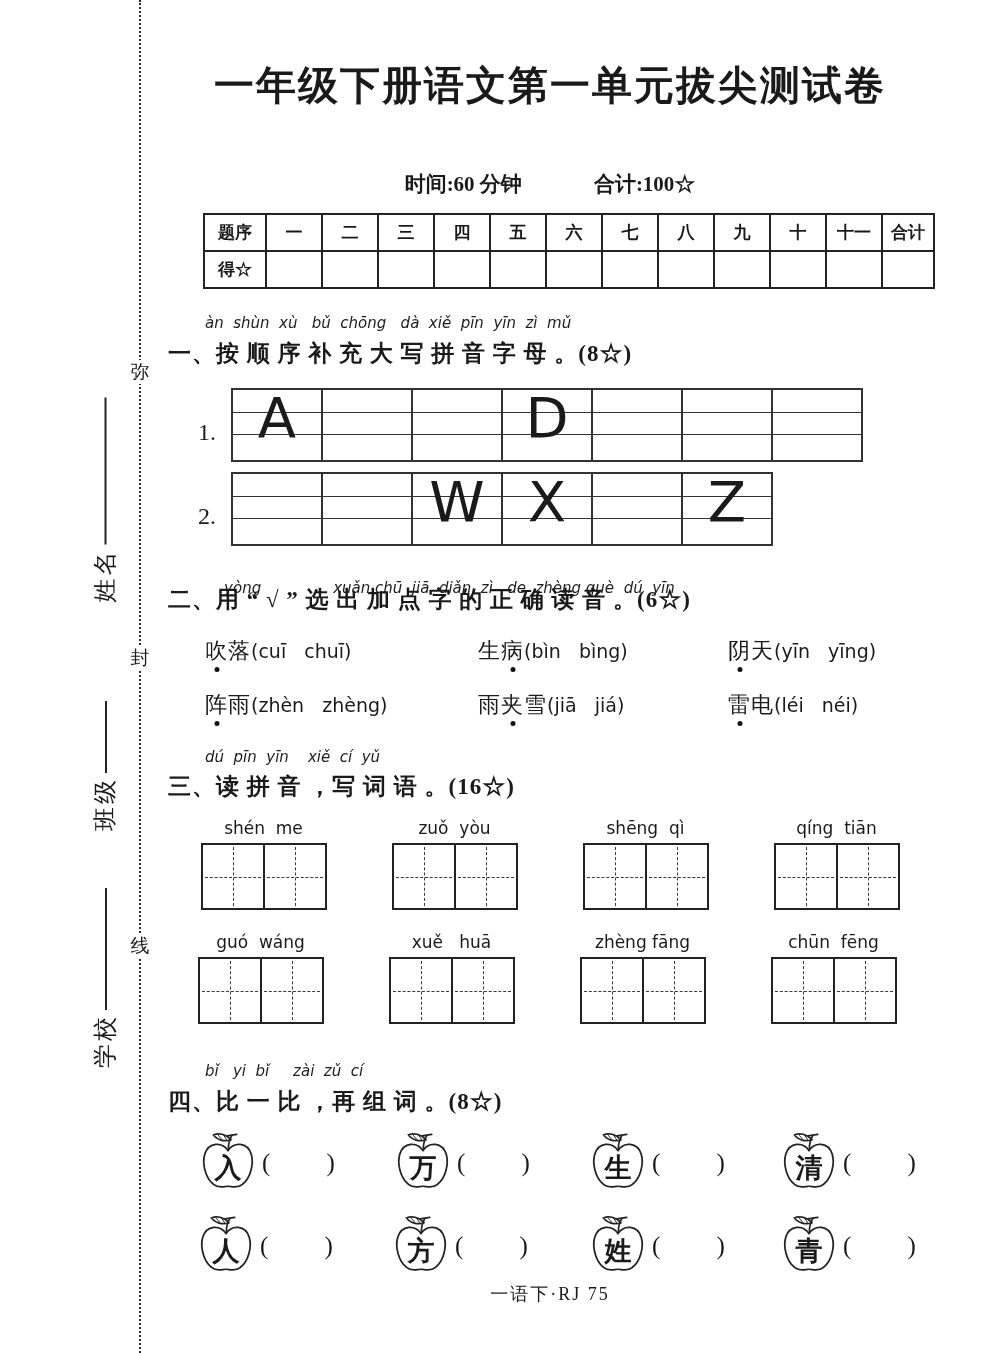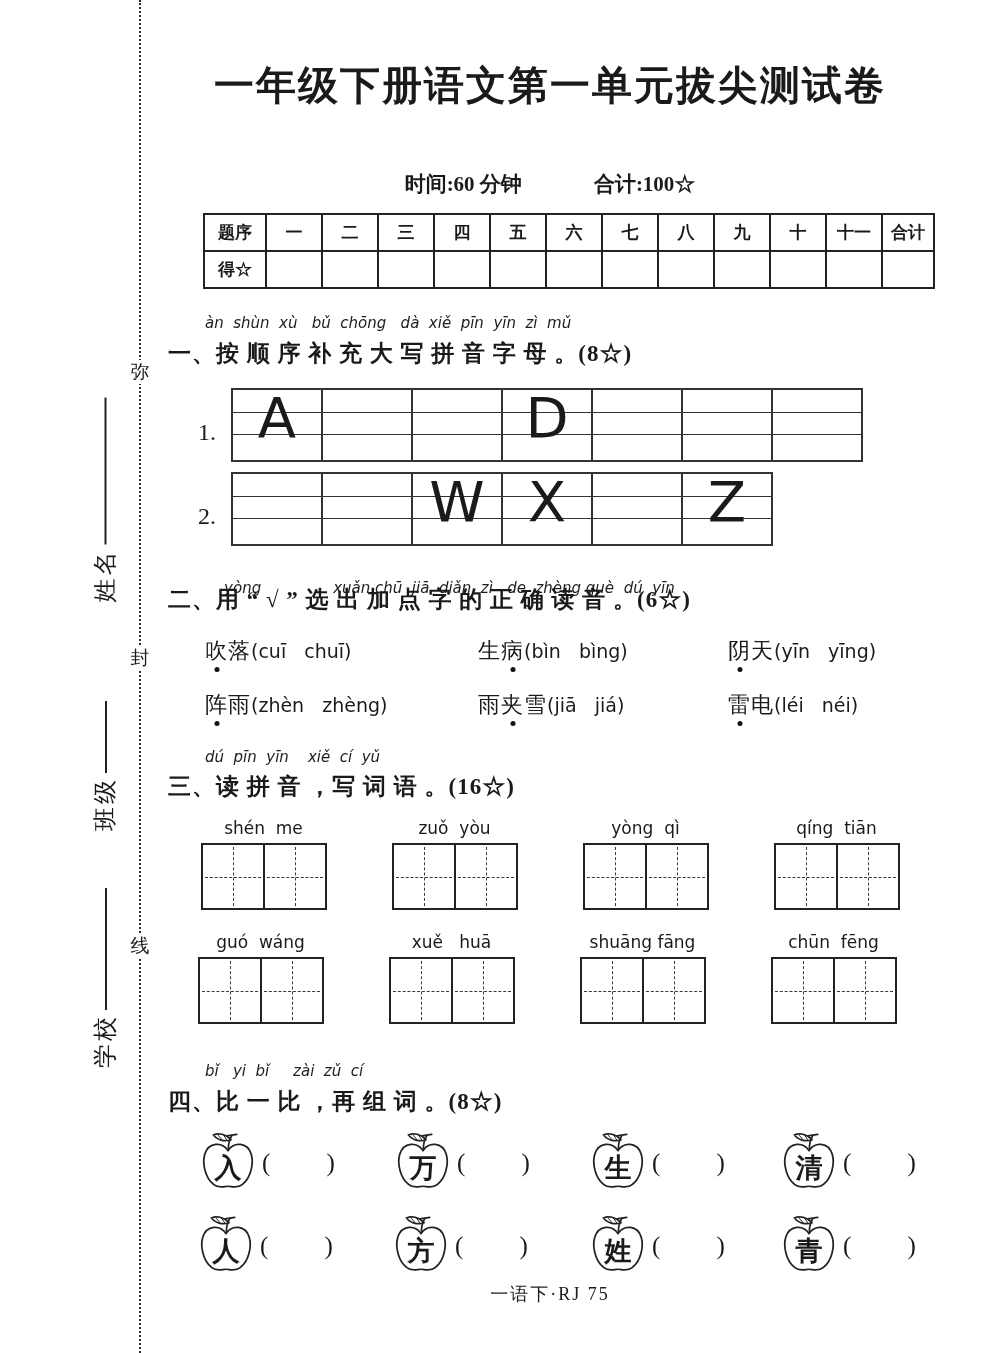--- a/index.html
+++ b/index.html
@@ -247,21 +247,21 @@
     </div>
   </div>
   <div class="tzg-group tzg-r1 g1">
     <div class="tzg-pinyin">zuǒ  yòu</div>
     <div class="tzg">
       <div class="tzg-cell"></div>
       <div class="tzg-cell"></div>
     </div>
   </div>
   <div class="tzg-group tzg-r1 g2">
-    <div class="tzg-pinyin">yòng  qì</div>
+    <div class="tzg-pinyin">shēng  qì</div>
     <div class="tzg">
       <div class="tzg-cell"></div>
       <div class="tzg-cell"></div>
     </div>
   </div>
   <div class="tzg-group tzg-r1 g3">
     <div class="tzg-pinyin">qíng  tiān</div>
     <div class="tzg">
       <div class="tzg-cell"></div>
       <div class="tzg-cell"></div>
@@ -275,21 +275,21 @@
     </div>
   </div>
   <div class="tzg-group tzg-r2 g1">
     <div class="tzg-pinyin">xuě   huā</div>
     <div class="tzg">
       <div class="tzg-cell"></div>
       <div class="tzg-cell"></div>
     </div>
   </div>
   <div class="tzg-group tzg-r2 g2">
-    <div class="tzg-pinyin">shuāng fāng</div>
+    <div class="tzg-pinyin">zhèng fāng</div>
     <div class="tzg">
       <div class="tzg-cell"></div>
       <div class="tzg-cell"></div>
     </div>
   </div>
   <div class="tzg-group tzg-r2 g3">
     <div class="tzg-pinyin">chūn  fēng</div>
     <div class="tzg">
       <div class="tzg-cell"></div>
       <div class="tzg-cell"></div>

